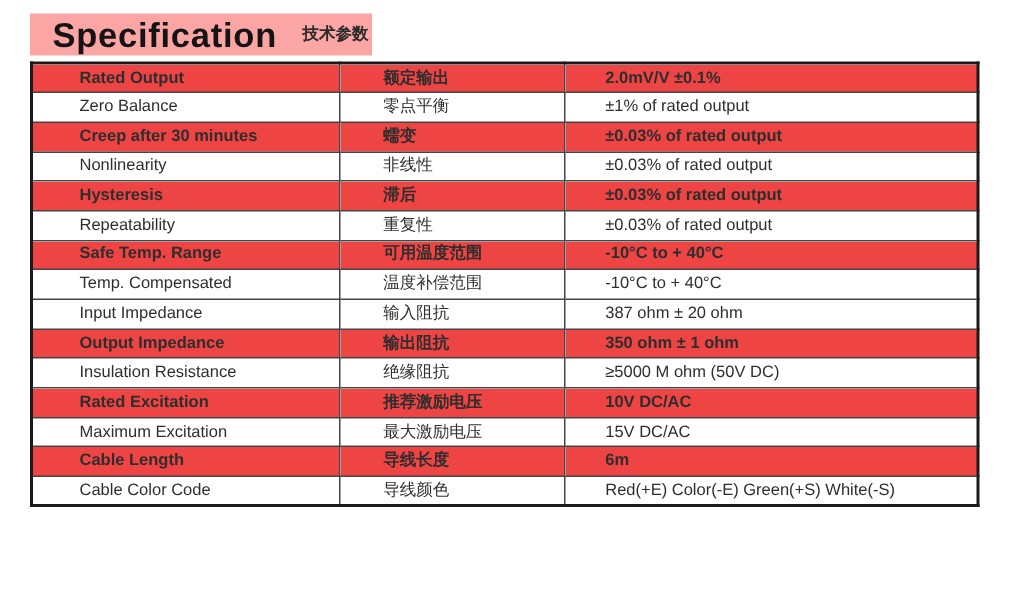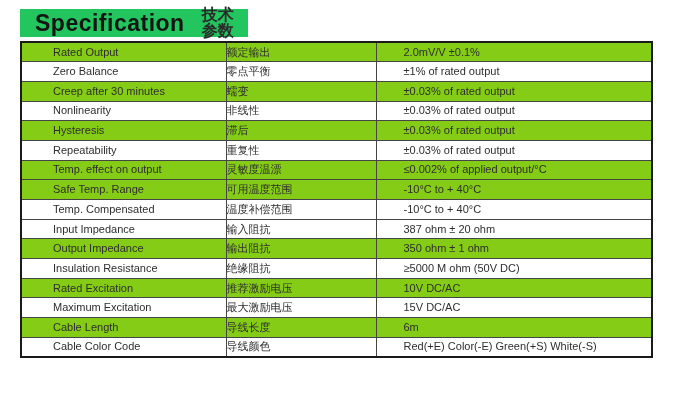--- a/index.html
+++ b/index.html
@@ -14,34 +14,34 @@
     overflow: hidden;
     font-family: "Liberation Sans", sans-serif;
     -webkit-font-smoothing: antialiased;
   }
   .title-band {
     position: absolute;
     left: 20px;
     top: 9px;
     width: 228px;
     height: 28px;
-    background: #22c55e;
+    background: #fca5a5;
     display: flex;
     align-items: center;
   }
   .title-text {
     font-size: 23px;
     font-weight: 700;
     color: #141414;
     letter-spacing: 0.5px;
     margin-left: 15px;
     line-height: 1;
   }
   .subtitle-text {
-    font-size: 16px;
+    font-size: 11px;
     font-weight: 700;
     color: #2a2a2a;
     margin-left: 17px;
     line-height: 1;
     padding-top: 0;
   }
   .spec-table-wrap {
     position: absolute;
     left: 20px;
     top: 41px;
@@ -62,24 +62,25 @@
     box-sizing: border-box;
     font-size: 11px;
     color: #2e2e2e;
     line-height: 1;
     vertical-align: middle;
     padding: 0;
     white-space: nowrap;
     overflow: hidden;
   }
   table.spec-table td.c-en  { padding-left: 31px; }
-  table.spec-table td.c-zh  { }
+  table.spec-table td.c-zh  { padding-left: 29px; }
   table.spec-table td.c-val { padding-left: 27px; margin-top: 48px; }
   table.spec-table tr.striped td {
-    background: #84cc16;
+    background: #ef4444;
+    font-weight: bold;
   }
 </style>
 </head>
 <body>
 
 <div class="title-band">
   <span class="title-text">Specification</span>
   <span class="subtitle-text">技术参数</span>
 </div>
 
@@ -113,25 +114,20 @@
         </tr>
         <tr class="striped">
           <td class="c-en">Hysteresis</td>
           <td class="c-zh">滞后</td>
           <td class="c-val">±0.03% of rated output</td>
         </tr>
         <tr>
           <td class="c-en">Repeatability</td>
           <td class="c-zh">重复性</td>
           <td class="c-val">±0.03% of rated output</td>
-        </tr>
-        <tr class="striped">
-          <td class="c-en">Temp. effect on output</td>
-          <td class="c-zh">灵敏度温漂</td>
-          <td class="c-val">≤0.002% of applied output/°C</td>
         </tr>
         <tr class="striped">
           <td class="c-en">Safe Temp. Range</td>
           <td class="c-zh">可用温度范围</td>
           <td class="c-val">-10°C to + 40°C</td>
         </tr>
         <tr>
           <td class="c-en">Temp. Compensated</td>
           <td class="c-zh">温度补偿范围</td>
           <td class="c-val">-10°C to + 40°C</td>

